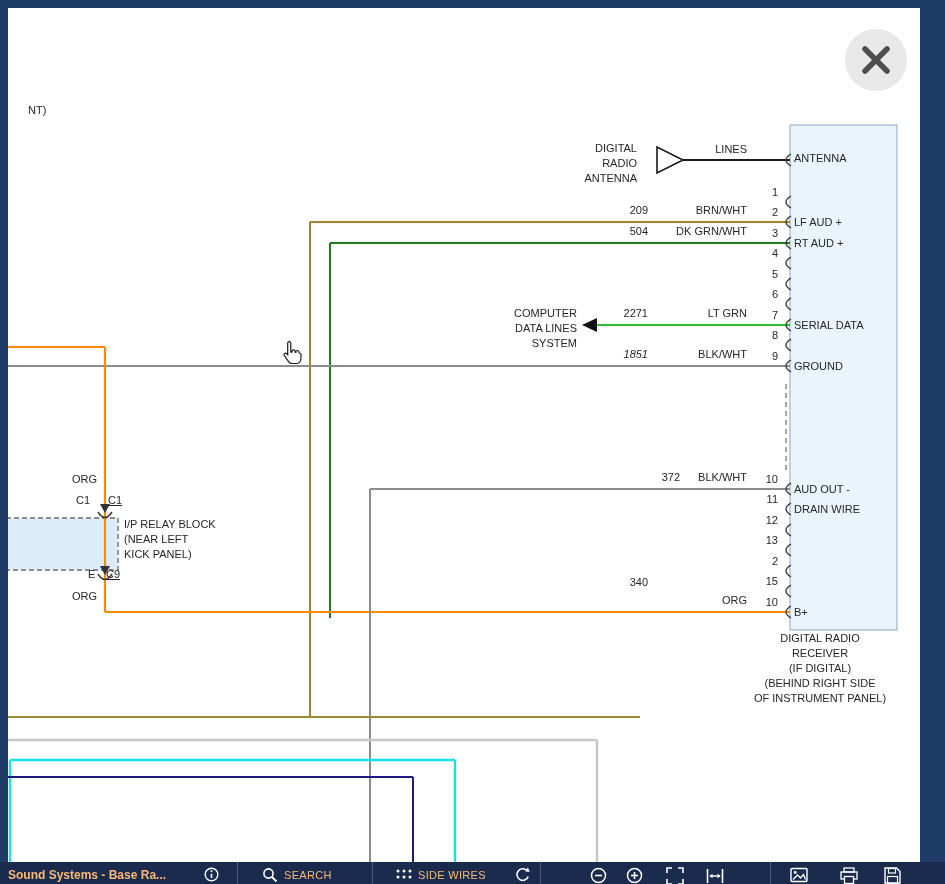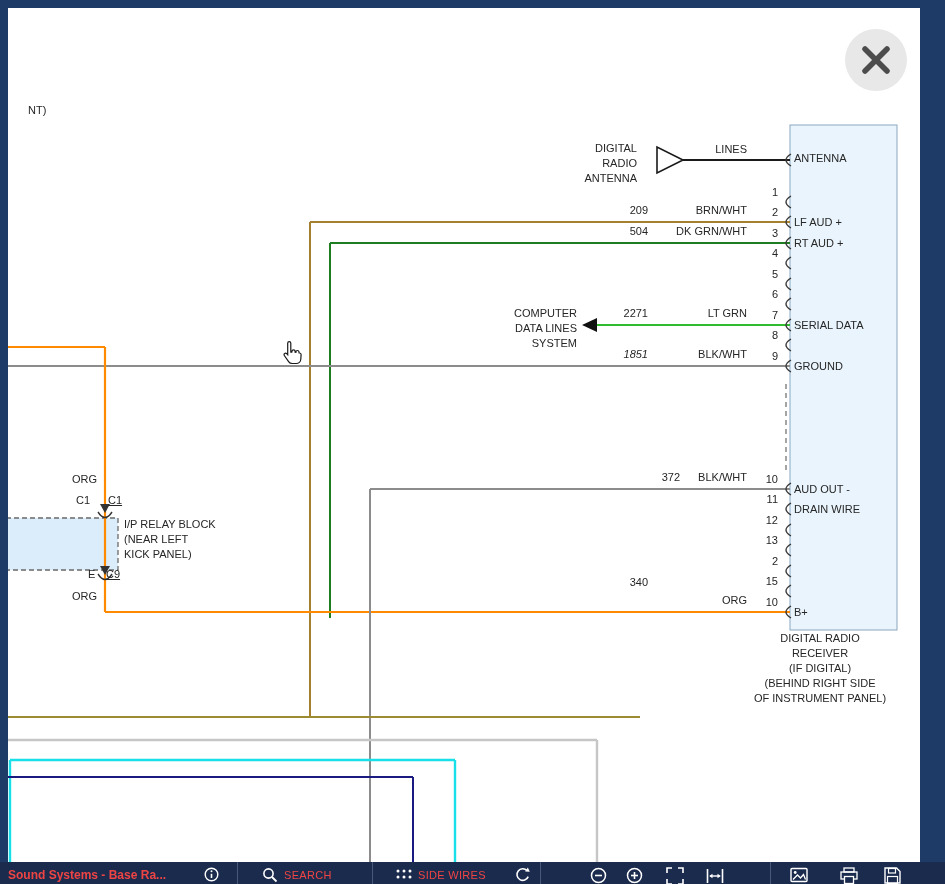--- a/index.html
+++ b/index.html
@@ -10,21 +10,21 @@
   .lbl{position:absolute;font-size:11px;color:#262626;white-space:nowrap;line-height:13px;}
   .r{text-align:right;}
   .c{text-align:center;}
   .multi{line-height:15px;}
   .pn{position:absolute;left:752px;width:26px;text-align:right;font-size:11px;color:#262626;}
   .pl{position:absolute;left:794px;font-size:11px;color:#262626;white-space:nowrap;}
   .link{text-decoration:underline;cursor:pointer;}
   .close-btn{position:absolute;left:845px;top:29px;width:62px;height:62px;border-radius:50%;
              background:#e8e8e8;display:flex;align-items:center;justify-content:center;cursor:pointer;}
   .toolbar{position:absolute;left:0;top:862px;width:945px;height:22px;background:#1b2b4d;overflow:hidden;}
-  .tb-text{position:absolute;color:#ef4444;font-size:11px;top:7px;letter-spacing:.3px;}
+  .tb-text{position:absolute;color:#fdba74;font-size:11px;top:7px;letter-spacing:.3px;}
   .tb-title{font-size:12px;font-weight:700;letter-spacing:0;}
   .tb-sep{position:absolute;top:0;width:1px;height:22px;background:#46587c;}
   .tb-icon{position:absolute;top:5px;}
   .cursor{position:absolute;left:281px;top:340px;}
 </style>
 </head>
 <body>
 
 <div class="stage">
 

